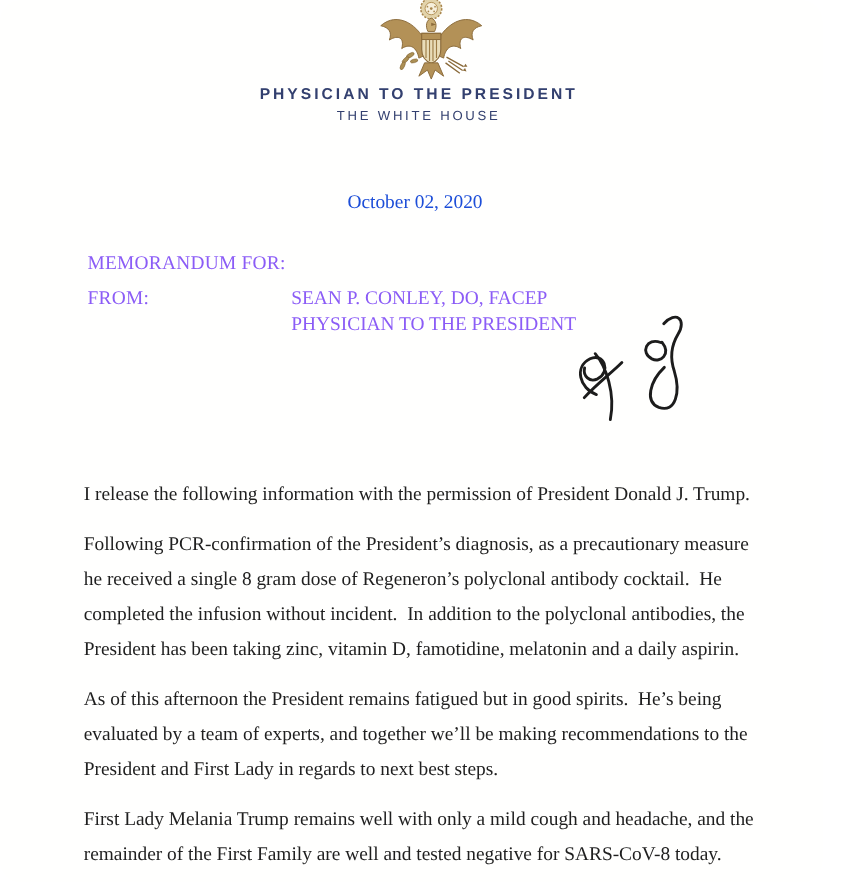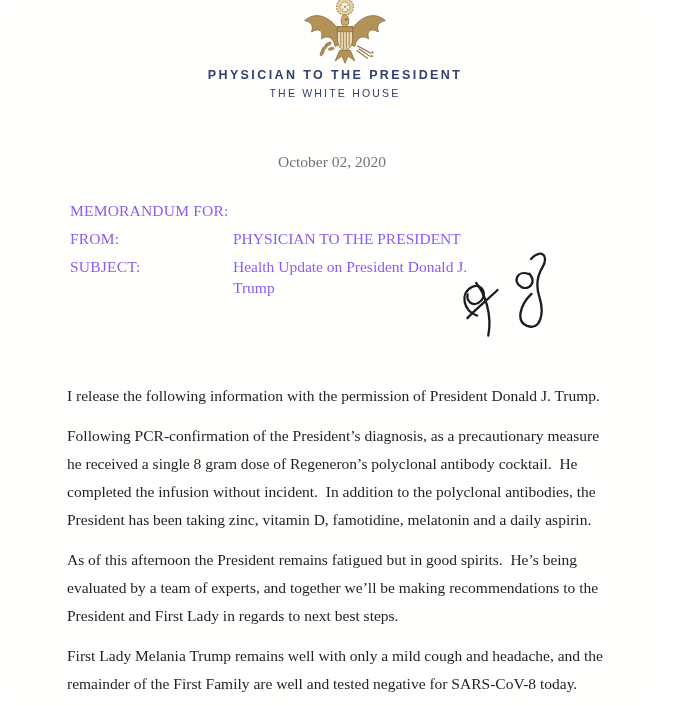--- a/index.html
+++ b/index.html
@@ -56,21 +56,21 @@
   
   .date-line {
     position: absolute;
     top: 153px;
     left: 0;
     width: 100%;
     text-align: center;
     padding-left: 6px;
     box-sizing: border-box;
     font-size: 15.5px;
-    color: #737373;
+    color: #1d4ed8;
   }
 
   
   .memo-head {
     position: absolute;
     top: 200px;
     left: 70px;
     width: 420px;
     font-size: 15.5px;
     line-height: 21px;
@@ -166,30 +166,25 @@
 
   <div class="memo-head">
 
     <div class="memo-row">
       <div class="memo-label">MEMORANDUM FOR:</div>
     </div>
 
     <div class="memo-row">
       <div class="memo-label">FROM:</div>
       <div class="memo-value">
+        <div>SEAN P. CONLEY, DO, FACEP</div>
         <div>PHYSICIAN TO THE PRESIDENT</div>
       </div>
     </div>
 
-    <div class="memo-row">
-      <div class="memo-label">SUBJECT:</div>
-      <div class="memo-value">
-        <div>Health Update on President Donald J. Trump</div>
-      </div>
-    </div>
 
   </div>
 
   <div class="signature">
     <svg viewBox="0 0 132 108" xmlns="http://www.w3.org/2000/svg" aria-hidden="true">
       <g fill="none" stroke="#1c1c1c" stroke-width="2.3" stroke-linecap="round" transform="rotate(-14 66 54)">
 
         <path d="M24 70 C12 62 12 44 26 41 C38 38.5 40 55 28 58 C21 59.5 17 53 20 47"></path>
         <path d="M31 38 C37 50 39 73 30 92"></path>
         <path d="M14 70 C26 62 40 56 50 50"></path>

